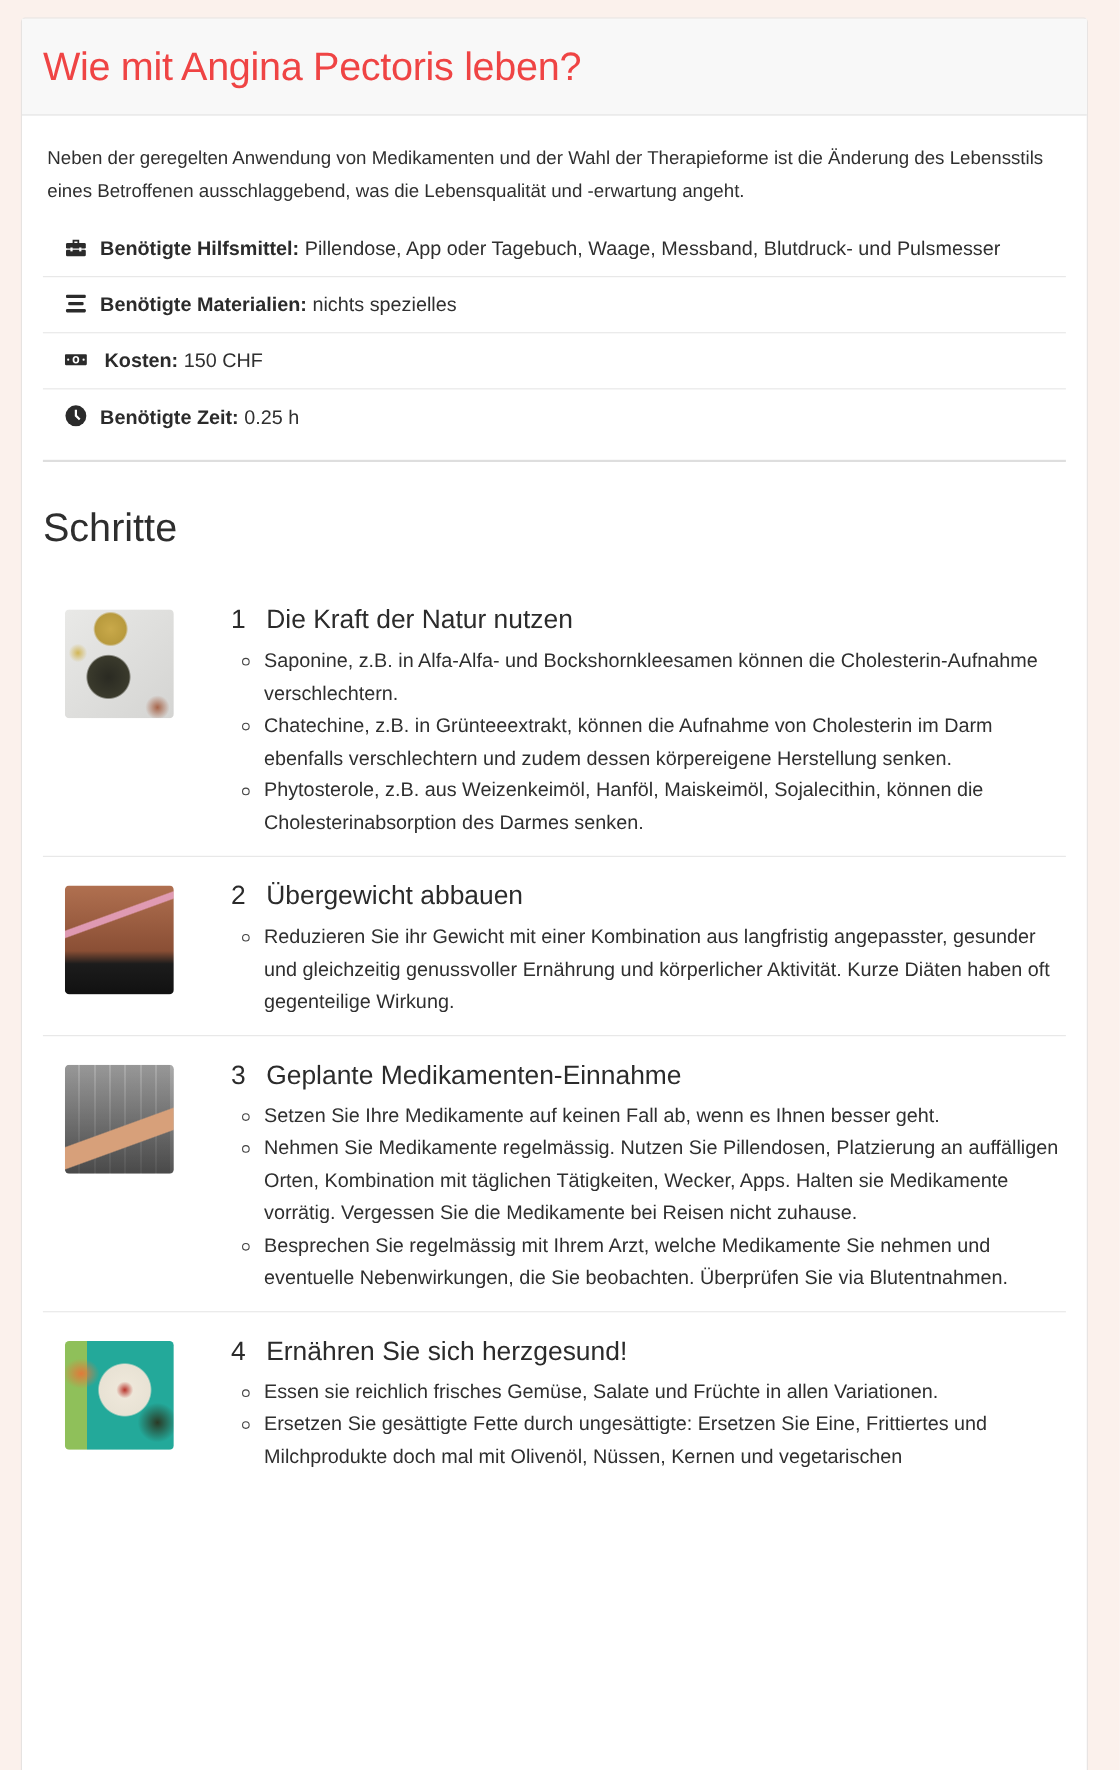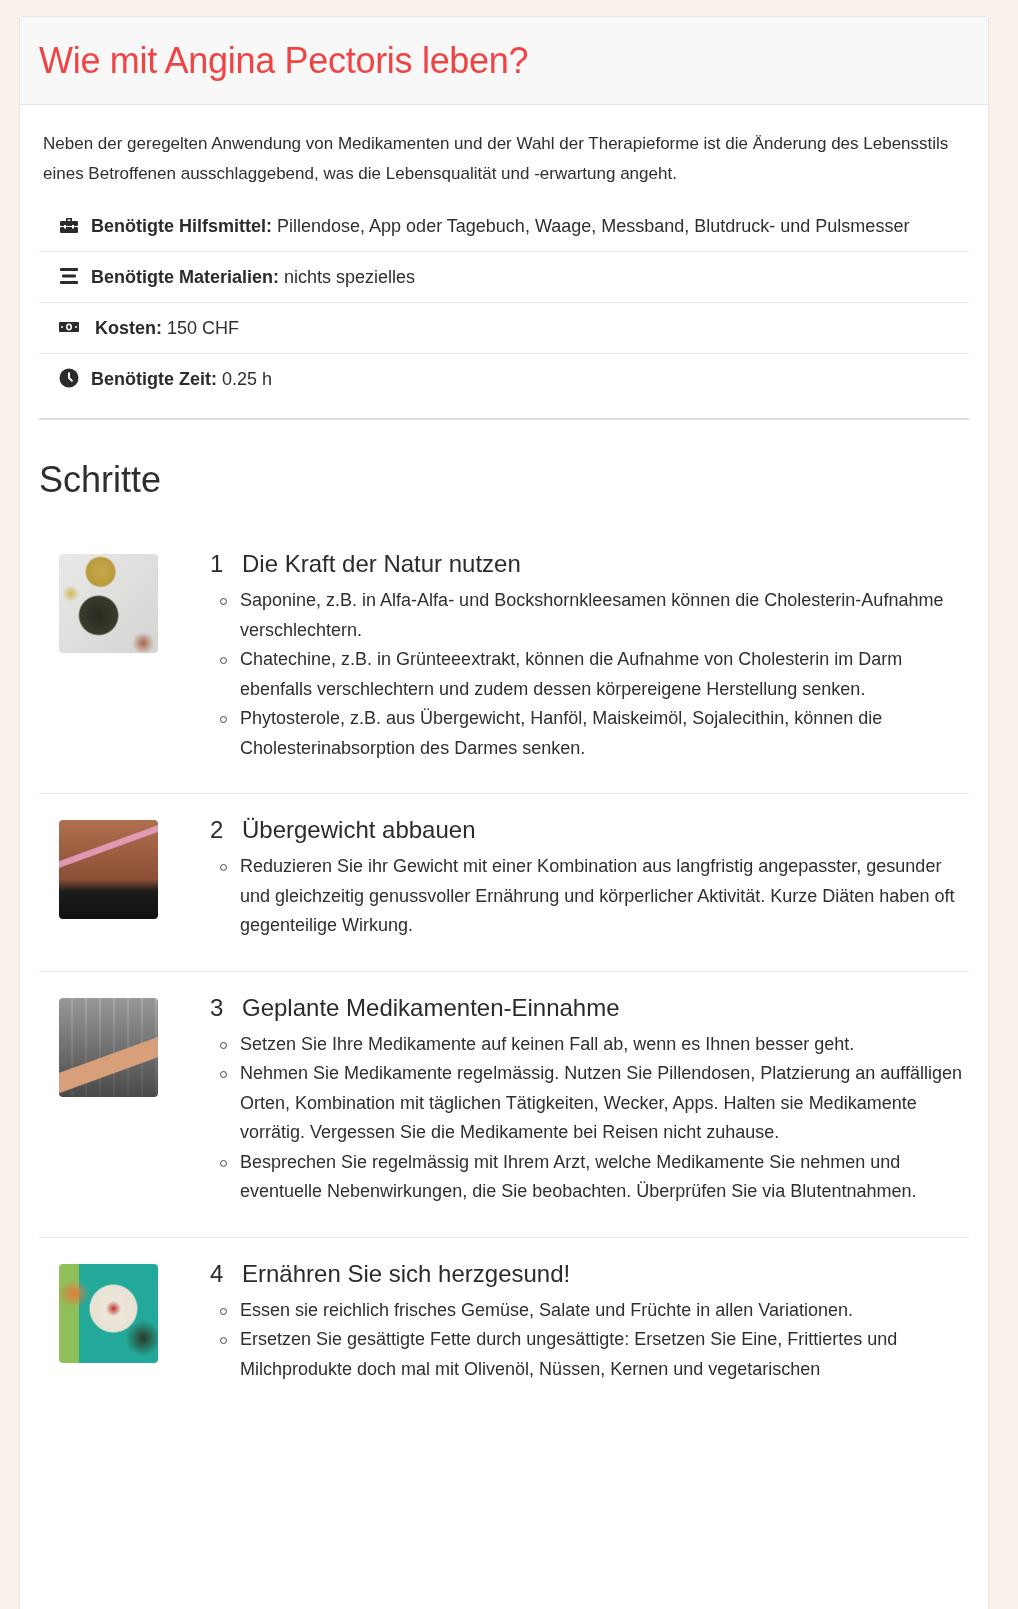--- a/index.html
+++ b/index.html
@@ -74,21 +74,21 @@
       margin: 42px 0 0 0;
       font-size: 36px;
       font-weight: 400;
       color: #2e2e2e;
       line-height: 36px;
     }
     .steps { margin-top: 30px; }
     .step {
       display: flex;
       border-bottom: 1px solid #e6e6e6;
-      padding: 14px 0 30px 20px;
+      padding: 14px 0 15px 20px;
     }
     .step:last-child { border-bottom: none; }
     .step-thumb {
       width: 99px;
       height: 99px;
       border-radius: 4px;
       flex: 0 0 99px;
       margin-top: 12px;
       overflow: hidden;
     }
@@ -213,21 +213,21 @@
 
     <div class="steps">
 
       <div class="step">
         <div class="step-thumb thumb-herbs"></div>
         <div class="step-content">
           <h3 class="step-heading"><span class="step-number">1</span><span>Die Kraft der Natur nutzen</span></h3>
           <ul class="step-bullets">
             <li>Saponine, z.B. in Alfa-Alfa- und Bockshornkleesamen können die Cholesterin-Aufnahme verschlechtern.</li>
             <li>Chatechine, z.B. in Grünteeextrakt, können die Aufnahme von Cholesterin im Darm ebenfalls verschlechtern und zudem dessen körpereigene Herstellung senken.</li>
-            <li>Phytosterole, z.B. aus Übergewicht, Hanföl, Maiskeimöl, Sojalecithin, können die Cholesterinabsorption des Darmes senken.</li>
+            <li>Phytosterole, z.B. aus Weizenkeimöl, Hanföl, Maiskeimöl, Sojalecithin, können die Cholesterinabsorption des Darmes senken.</li>
           </ul>
         </div>
       </div>
 
       <div class="step">
         <div class="step-thumb thumb-waist"></div>
         <div class="step-content">
           <h3 class="step-heading"><span class="step-number">2</span><span>Übergewicht abbauen</span></h3>
           <ul class="step-bullets">
             <li>Reduzieren Sie ihr Gewicht mit einer Kombination aus langfristig angepasster, gesunder und gleichzeitig genussvoller Ernährung und körperlicher Aktivität. Kurze Diäten haben oft gegenteilige Wirkung.</li>

